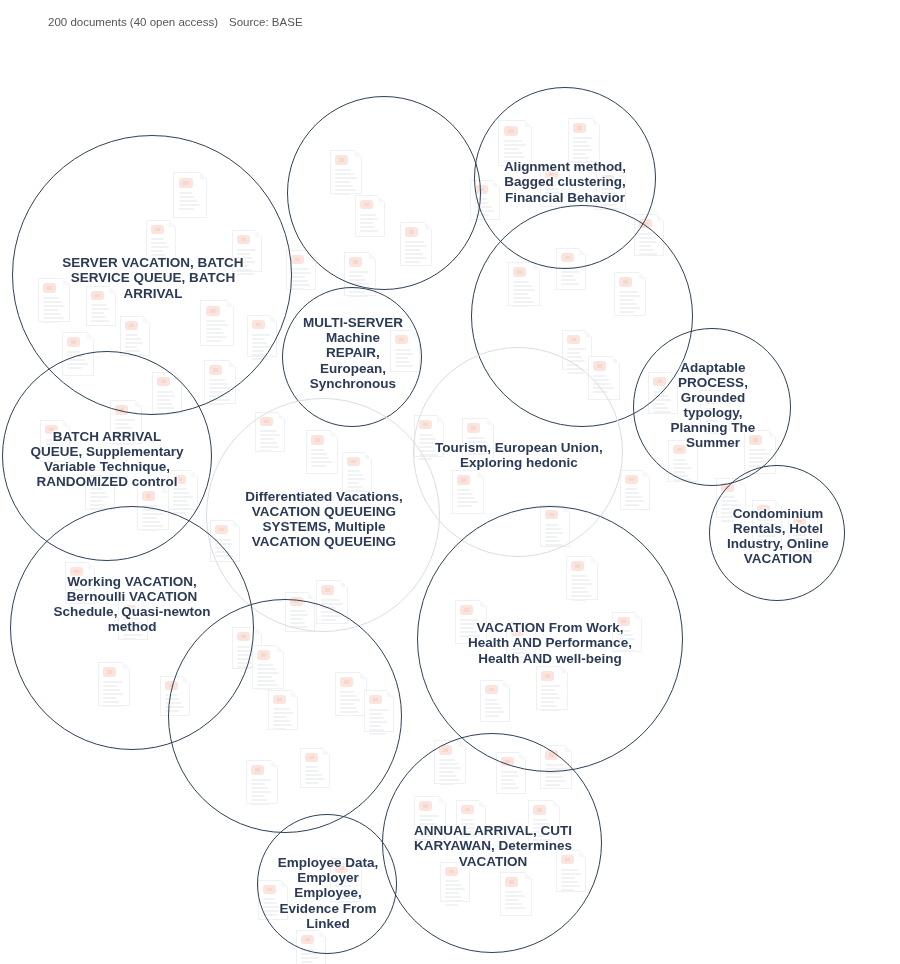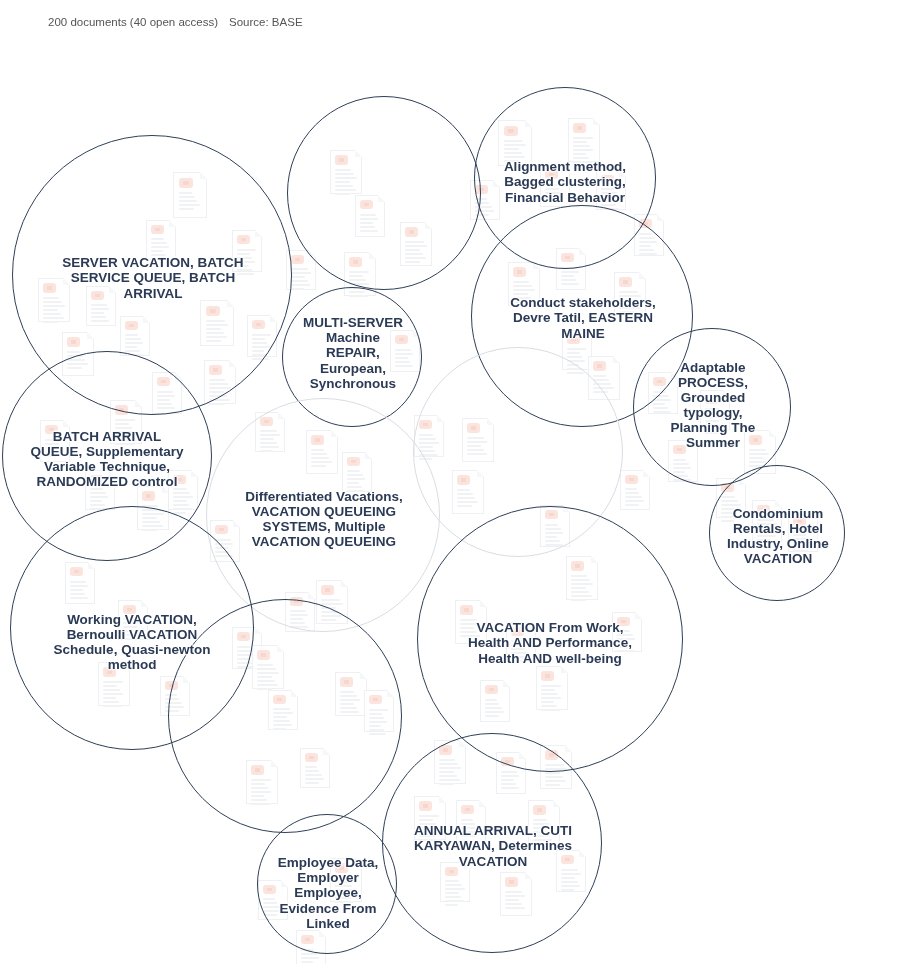--- a/index.html
+++ b/index.html
@@ -1077,39 +1077,39 @@
         <div class="ring" style="left: 382px; top: 733px; width: 220px; height: 220px;"></div>
         <div class="ring" style="left: 257px; top: 814px; width: 140px; height: 140px;"></div>
       </div>
     <div class="layer labels" id="labels-layer">
         <div class="clabel" lang="en" style="left: 47px; top: 243px; width: 212px; height: 70px; font-size: 13.5px;">
           <span>SERVER VACATION, BATCH SERVICE QUEUE, BATCH ARRIVAL</span>
         </div>
         <div class="clabel" lang="en" style="left: 487px; top: 145px; width: 156px; height: 74px; font-size: 13.5px;">
           <span>Alignment method, Bagged clustering, Financial Behavior</span>
         </div>
-        <div class="clabel" lang="en" style="left: 495px; top: 290px; width: 176px; height: 56px; font-size: 13.5px;">
-          <span>Conduct stakeholders, Devre Tatil, EASTERN MAINE</span>
-        </div>
         <div class="clabel" lang="en" style="left: 298px; top: 310px; width: 110px; height: 86px; font-size: 13.5px;">
           <span>MULTI-SERVER Machine REPAIR, European, Synchronous</span>
         </div>
         <div class="clabel" lang="en" style="left: 661px; top: 359px; width: 104px; height: 92px; font-size: 13.5px;">
           <span>Adaptable PROCESS, Grounded typology, Planning The Summer</span>
         </div>
         <div class="clabel" lang="en" style="left: 726px; top: 489px; width: 104px; height: 94px; font-size: 13.5px;">
           <span>Condominium Rentals, Hotel Industry, Online VACATION</span>
         </div>
         <div class="clabel" lang="en" style="left: 27px; top: 419px; width: 160px; height: 80px; font-size: 13.5px;">
           <span>BATCH ARRIVAL QUEUE, Supplementary Variable Technique, RANDOMIZED control</span>
         </div>
+        <div class="clabel" lang="en" style="left: 424px; top: 428px; width: 190px; height: 54px; font-size: 13.5px;">
+          <span>Tourism, European Union, Exploring hedonic</span>
+        </div>
         <div class="clabel" lang="en" style="left: 238px; top: 479px; width: 172px; height: 80px; font-size: 13.5px;">
           <span>Differentiated Vacations, VACATION QUEUEING SYSTEMS, Multiple VACATION QUEUEING</span>
         </div>
-        <div class="clabel" lang="en" style="left: 41px; top: 607px; width: 182px; height: 70px; font-size: 13.5px;">
+        <div class="clabel" lang="en" style="left: 41px; top: 569px; width: 182px; height: 70px; font-size: 13.5px;">
           <span>Working VACATION, Bernoulli VACATION Schedule, Quasi-newton method</span>
         </div>
         <div class="clabel" lang="en" style="left: 455px; top: 607px; width: 190px; height: 72px; font-size: 13.5px;">
           <span>VACATION From Work, Health AND Performance, Health AND well-being</span>
         </div>
         <div class="clabel" lang="en" style="left: 408px; top: 810px; width: 170px; height: 72px; font-size: 13.5px;">
           <span>ANNUAL ARRIVAL, CUTI KARYAWAN, Determines VACATION</span>
         </div>
         <div class="clabel" lang="en" style="left: 276px; top: 846px; width: 104px; height: 94px; font-size: 13.5px;">
           <span>Employee Data, Employer Employee, Evidence From Linked</span>

